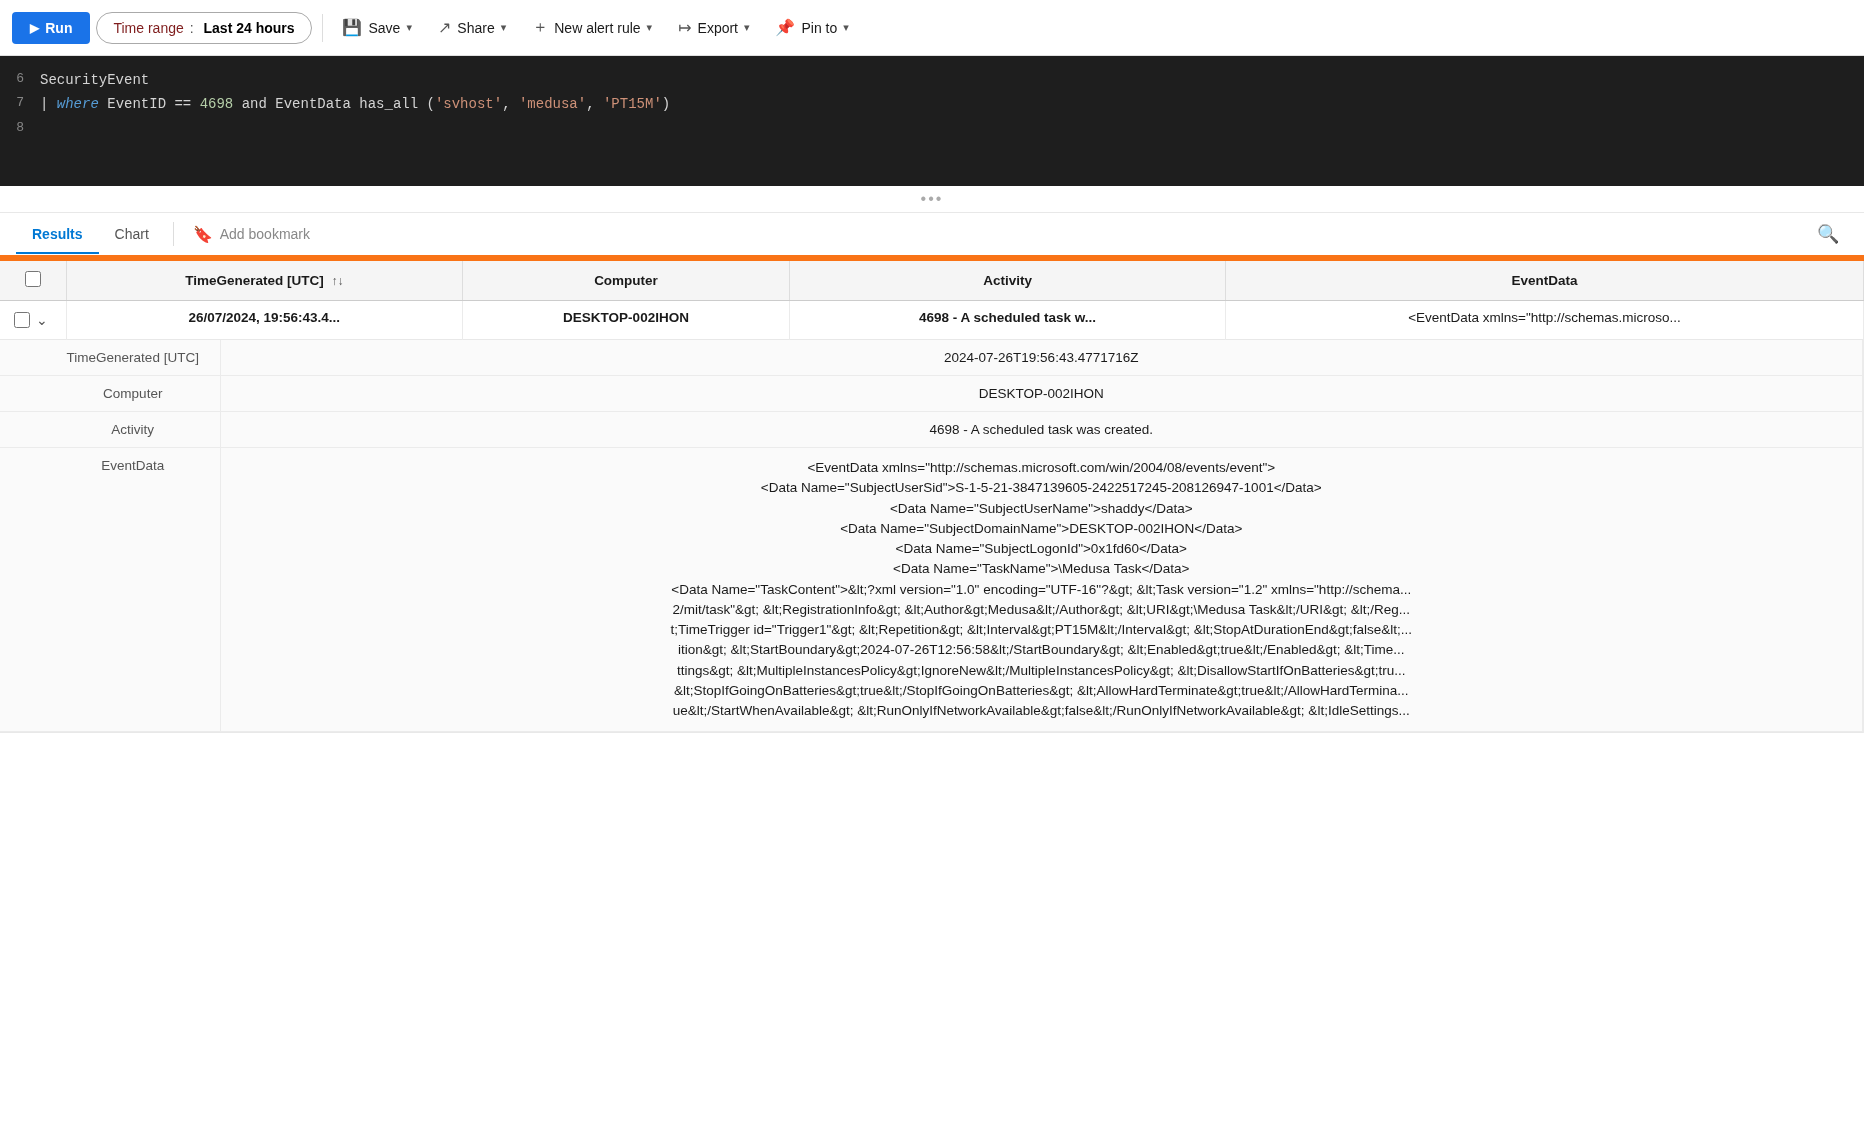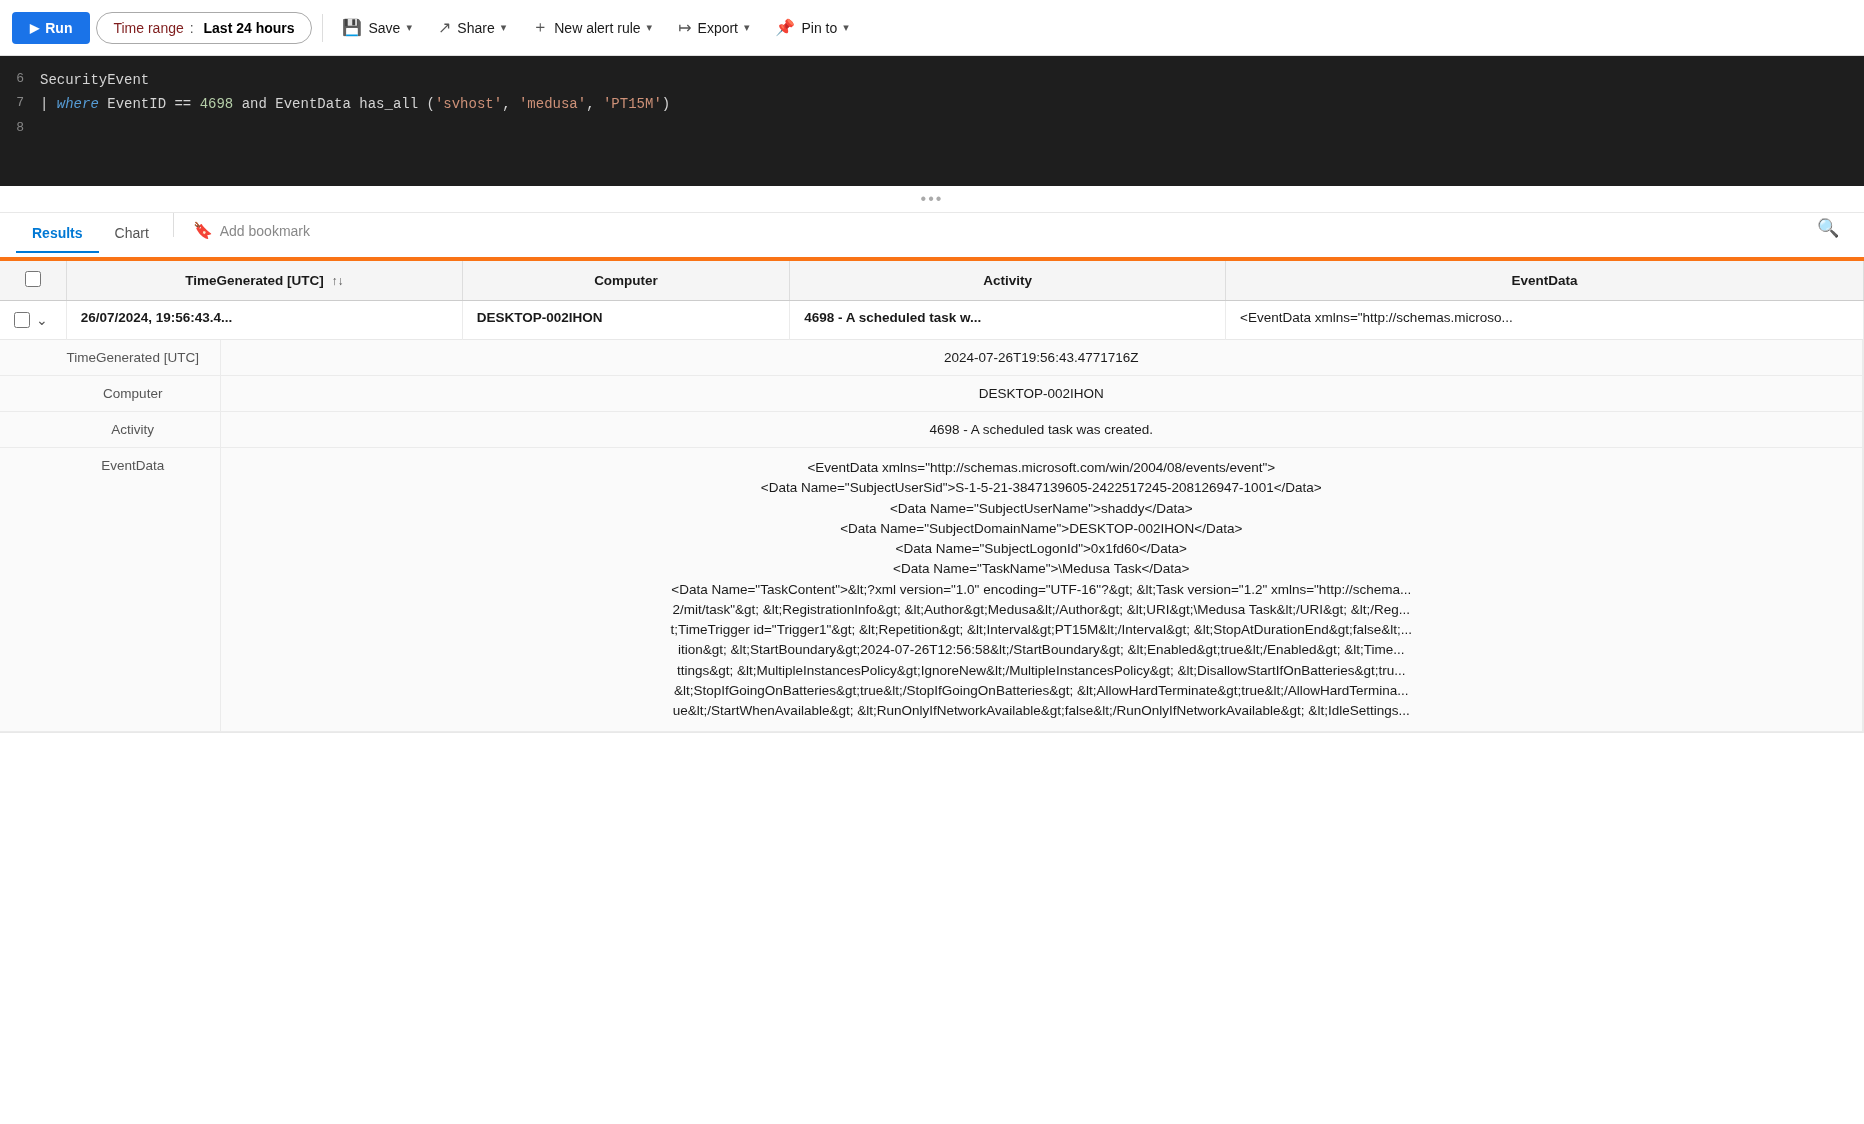--- a/index.html
+++ b/index.html
@@ -106,24 +106,24 @@
       cursor: ns-resize;
       background: #fff;
       border-bottom: 1px solid #e8e8e8;
       font-size: 16px;
       letter-spacing: 2px;
     }
 
     
     .results-toolbar {
       display: flex;
-      align-items: flex-start;
+      align-items: center;
       padding: 0 16px;
       background: #fff;
-      border-bottom: 4px solid #f97316;
+      border-bottom: 6px solid #f97316;
       height: 48px;
       gap: 0;
     }
     .tab-btn {
       background: none;
       border: none;
       padding: 12px 16px;
       font-size: 14px;
       cursor: pointer;
       color: #555;
@@ -190,20 +190,21 @@
       z-index: 2;
     }
     thead th:first-child { width: 44px; text-align: center; }
     thead th .sort-icon { color: #555; font-size: 12px; margin-left: 4px; }
     tbody tr { border-bottom: 1px solid #e8e8e8; }
     td {
       padding: 9px 14px;
       vertical-align: top;
       border-right: 1px solid #ebebeb;
       font-size: 13.5px;
+      text-align: center;
     }
     td:first-child { width: 44px; text-align: center; vertical-align: middle; }
     .expand-btn {
       background: none;
       border: none;
       cursor: pointer;
       font-size: 14px;
       color: #555;
       padding: 2px 4px;
     }

